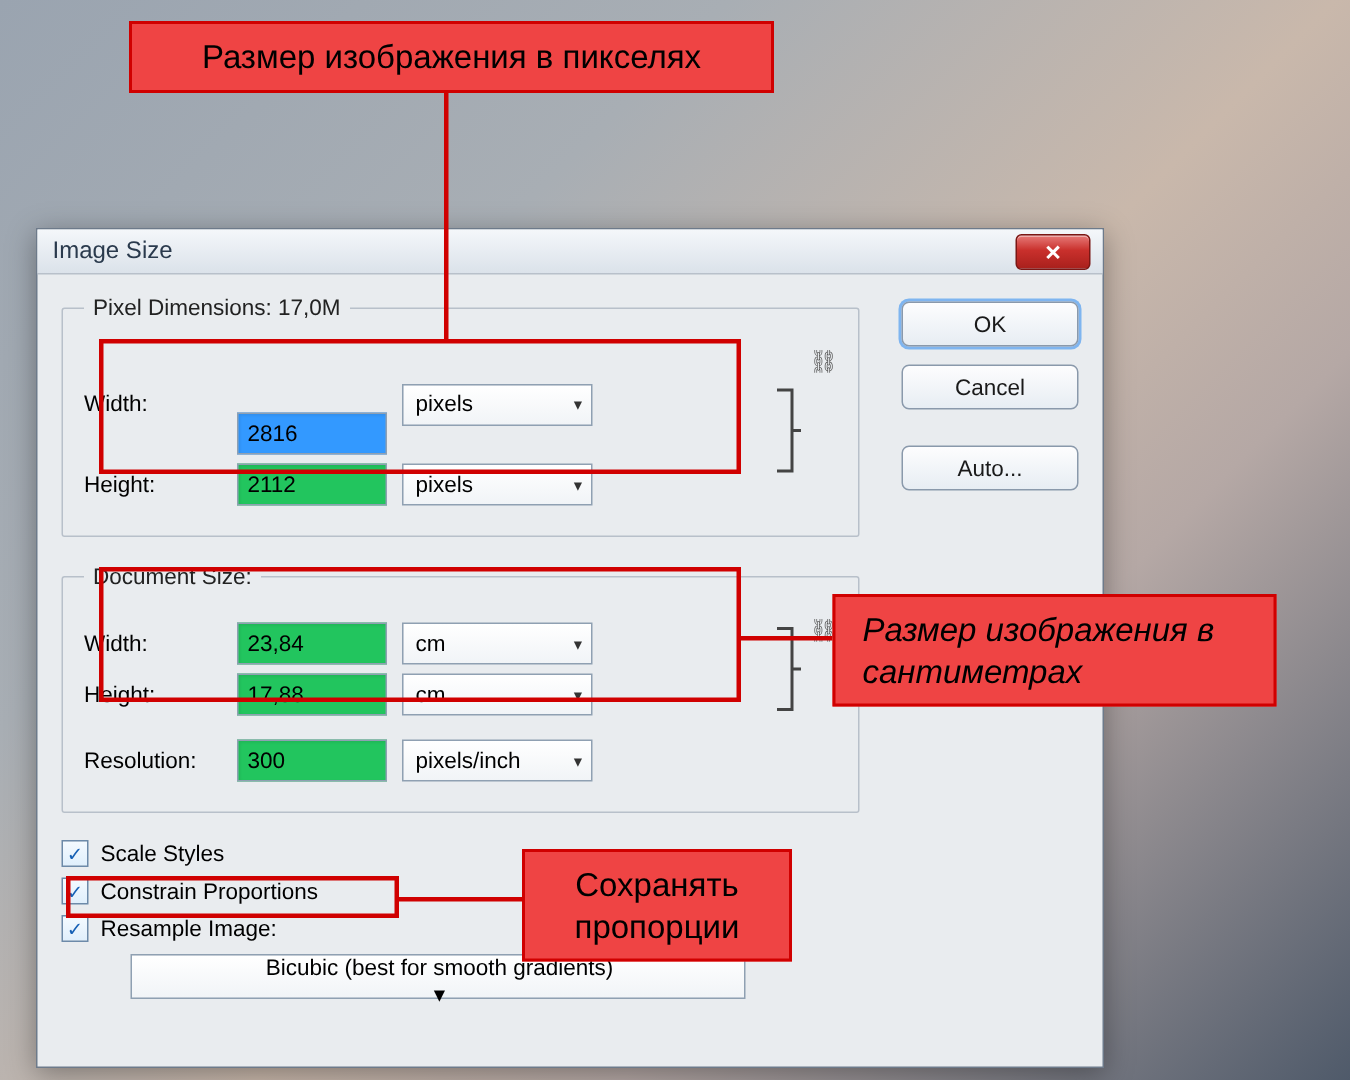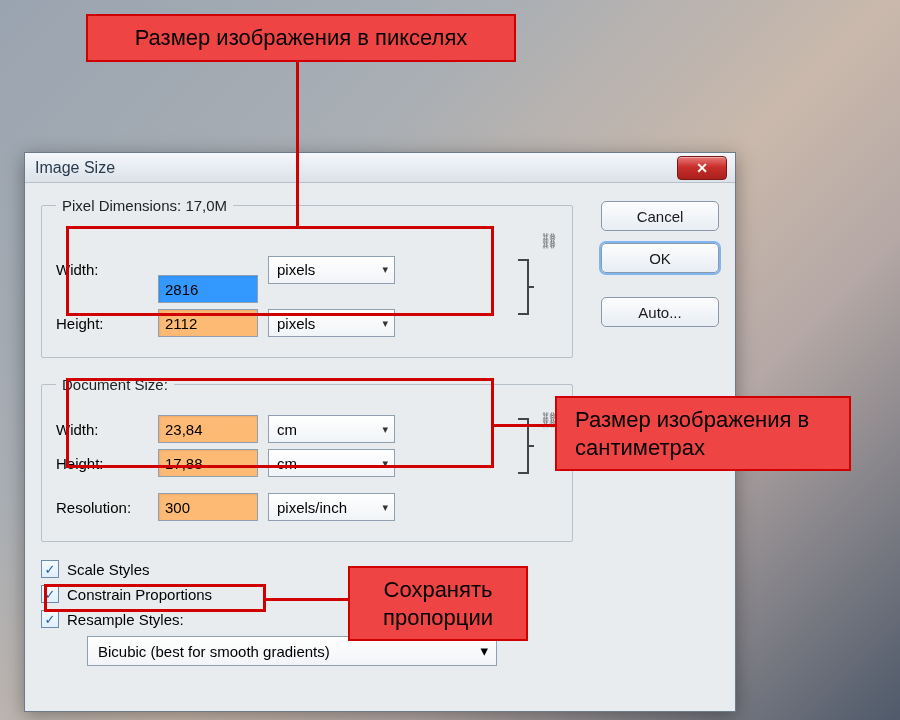--- a/index.html
+++ b/index.html
@@ -109,21 +109,21 @@
   }
   .row label.fld {
     width: 92px;
     text-align: left;
     font-size: 15px;
   }
   .num-input {
     width: 100px;
     height: 28px;
     border: 1px solid #8fa0b2;
-    background: #fdba74;
+    background: #22c55e;
     padding: 2px 6px;
     font-size: 15px;
     box-shadow: inset 1px 1px 2px rgba(0,0,0,.08);
   }
   .num-input.sel {
     background: #3399ff;
     color: #000000;
     margin-top: 39px;
   }
   .dropdown {
@@ -170,31 +170,32 @@
   .resample-dd {
     margin: 8px 0 0 46px;
     width: 410px;
     height: 30px;
     border: 1px solid #8fa0b2;
     background: linear-gradient(#fff,#f1f4f7);
     display: flex; align-items: center; justify-content: space-between;
     padding: 0 8px 0 10px;
     font-size: 15px;
     cursor: pointer;
+    flex-direction: column;
   }
 </style>
 </head>
 <body>
 
 <div class="anno" style="left:86px; top:14px; width:430px; text-align:center;">
   <span>Размер изображения в пикселях</span>
 </div>
 <div class="anno-line" style="left:296px; top:60px; width:3px; height:168px;"></div>
 
-<div class="anno" style="left:555px; top:396px; width:296px;">
+<div class="anno" style="left:555px; top:396px; width:296px;font-style:italic;">
   <span>Размер изображения в сантиметрах</span>
 </div>
 <div class="anno-line" style="left:493px; top:424px; width:62px; height:3px;"></div>
 
 <div class="anno" style="left:348px; top:566px; width:180px; text-align:center;">
   <span>Сохранять пропорции</span>
 </div>
 <div class="anno-line" style="left:265px; top:598px; width:84px; height:3px;"></div>
 
 <div class="highlight-box" style="left:66px; top:226px; width:428px; height:90px;"></div>
@@ -294,29 +295,29 @@
         <div class="check-row">
           <div class="chk">
               <span>✓</span>
             </div>
           <span>Constrain Proportions</span>
         </div>
         <div class="check-row">
           <div class="chk">
               <span>✓</span>
             </div>
-          <span>Resample Styles:</span>
+          <span>Resample Image:</span>
         </div>
         <div class="resample-dd">
           <span>Bicubic (best for smooth gradients)</span>
           <span class="chev">▾</span>
         </div>
       </div>
 
     </div>
 
     <div class="right-col">
+      <button class="btn primary">OK</button>
       <button class="btn">Cancel</button>
-      <button class="btn primary">OK</button>
       <button class="btn" style="margin-top:12px;">Auto...</button>
     </div>
   </div>
 </div>
 
 </body></html>

